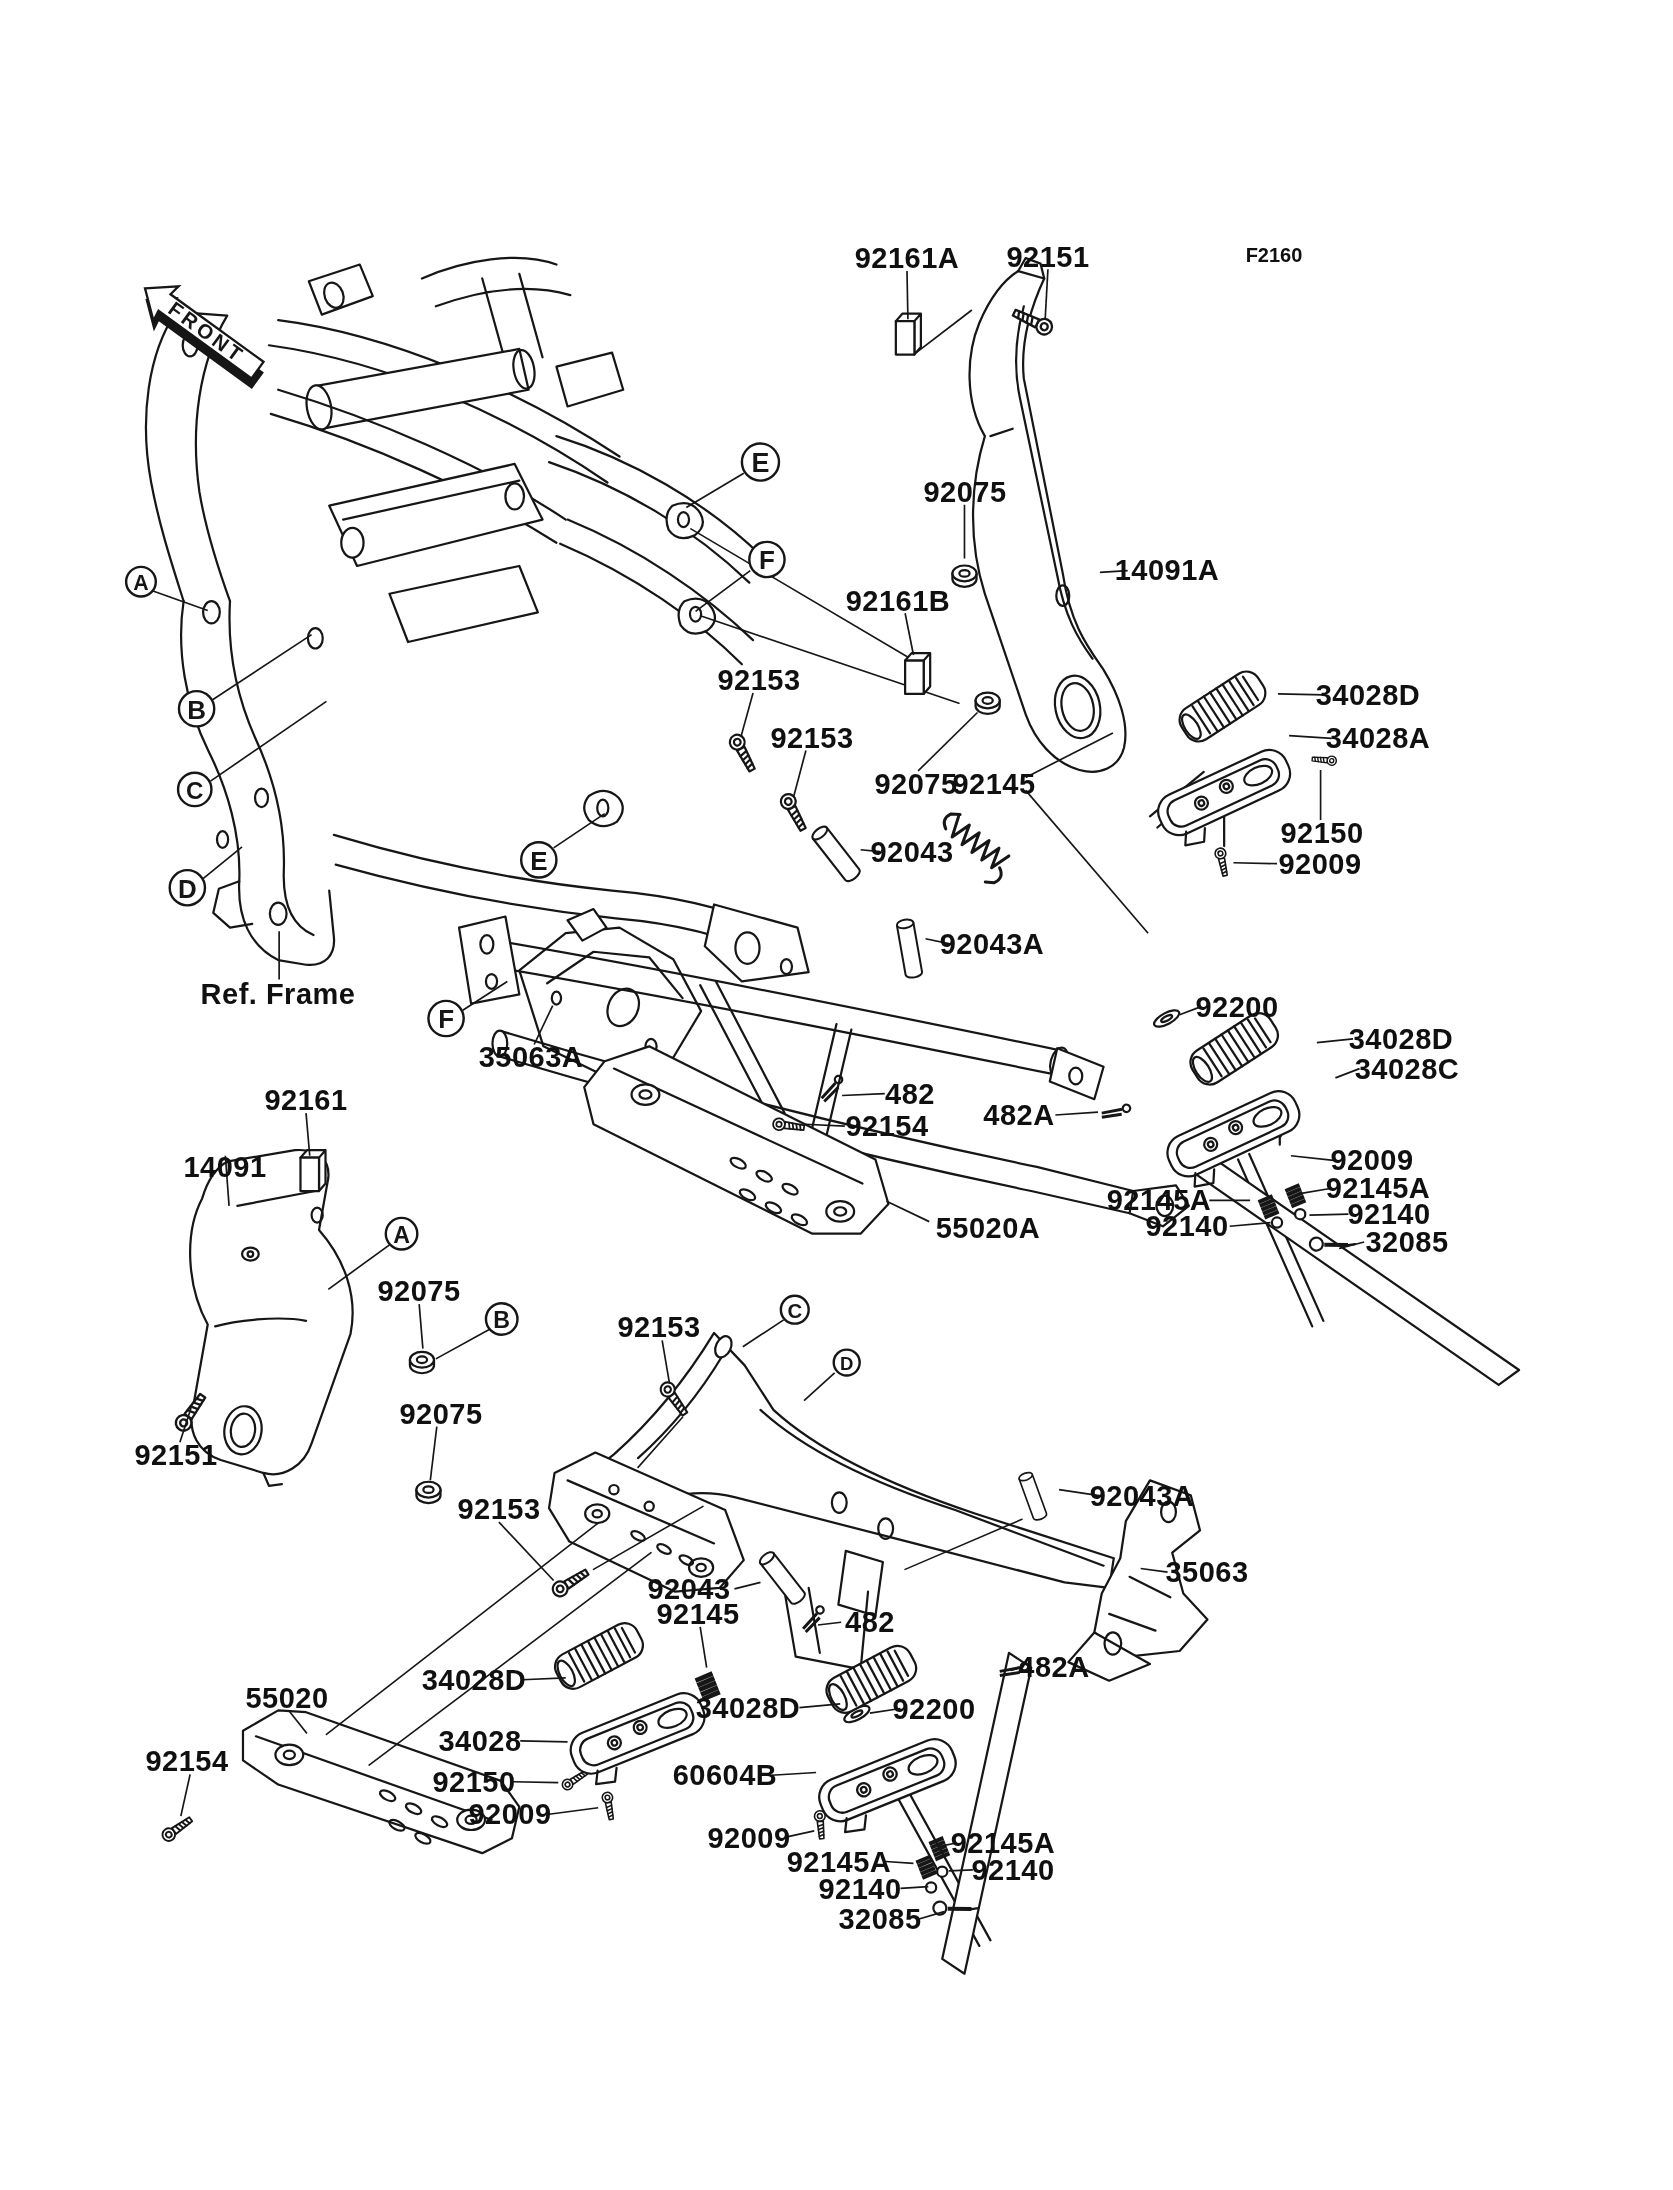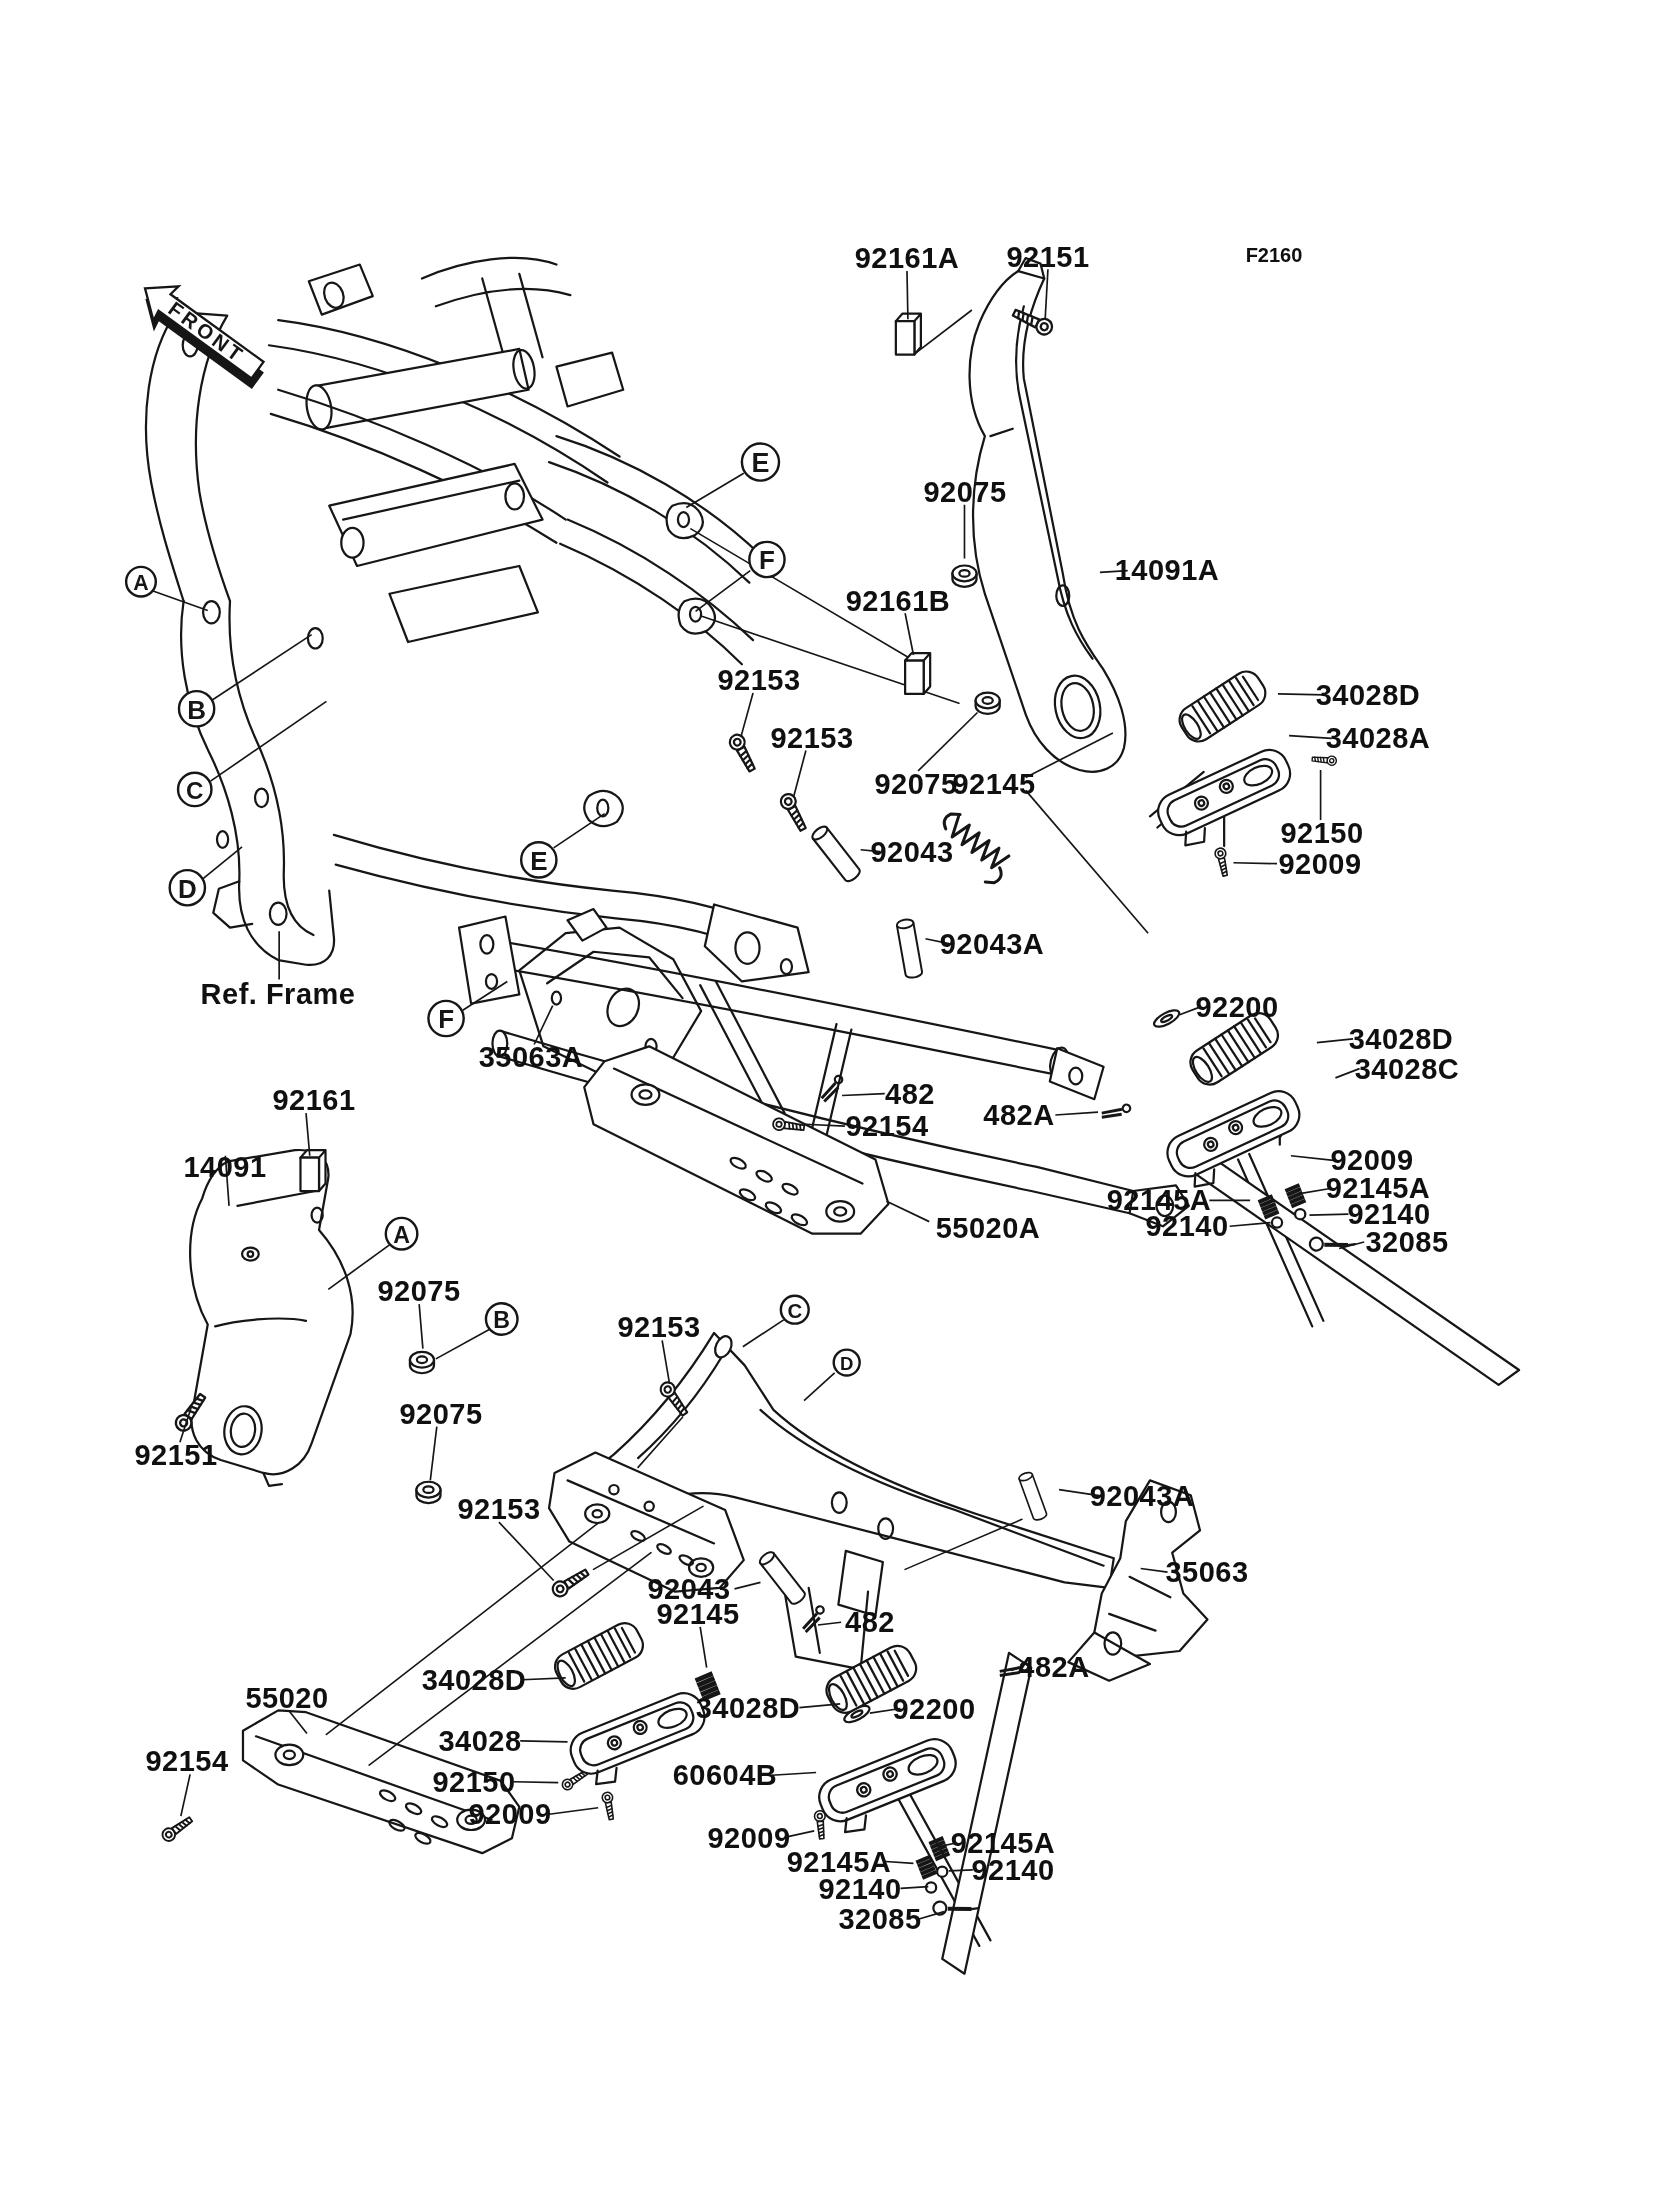--- a/index.html
+++ b/index.html
@@ -455,21 +455,21 @@
     <div class="plabel" style="left: 1389px; top: 1214px;">92140</div>
     <div class="plabel" style="left: 1407px; top: 1242px;">32085</div>
     <div class="plabel" style="left: 1159px; top: 1200px;">92145A</div>
     <div class="plabel" style="left: 1187px; top: 1226px;">92140</div>
     <div class="plabel" style="left: 910px; top: 1094px;">482</div>
     <div class="plabel" style="left: 887px; top: 1126px;">92154</div>
     <div class="plabel" style="left: 1019px; top: 1115px;">482A</div>
     <div class="plabel" style="left: 988px; top: 1228px;">55020A</div>
     <div class="plabel" style="left: 278px; top: 994px;">Ref. Frame</div>
     <div class="plabel" style="left: 531px; top: 1057px;">35063A</div>
-    <div class="plabel" style="left: 314px; top: 1100px;">92161</div>
+    <div class="plabel" style="left: 306px; top: 1100px;">92161</div>
     <div class="plabel" style="left: 225px; top: 1167px;">14091</div>
     <div class="plabel" style="left: 419px; top: 1291px;">92075</div>
     <div class="plabel" style="left: 441px; top: 1414px;">92075</div>
     <div class="plabel" style="left: 176px; top: 1455px;">92151</div>
     <div class="plabel" style="left: 499px; top: 1509px;">92153</div>
     <div class="plabel" style="left: 659px; top: 1327px;">92153</div>
     <div class="plabel" style="left: 689px; top: 1589px;">92043</div>
     <div class="plabel" style="left: 698px; top: 1614px;">92145</div>
     <div class="plabel" style="left: 870px; top: 1622px;">482</div>
     <div class="plabel" style="left: 1142px; top: 1496px;">92043A</div>

